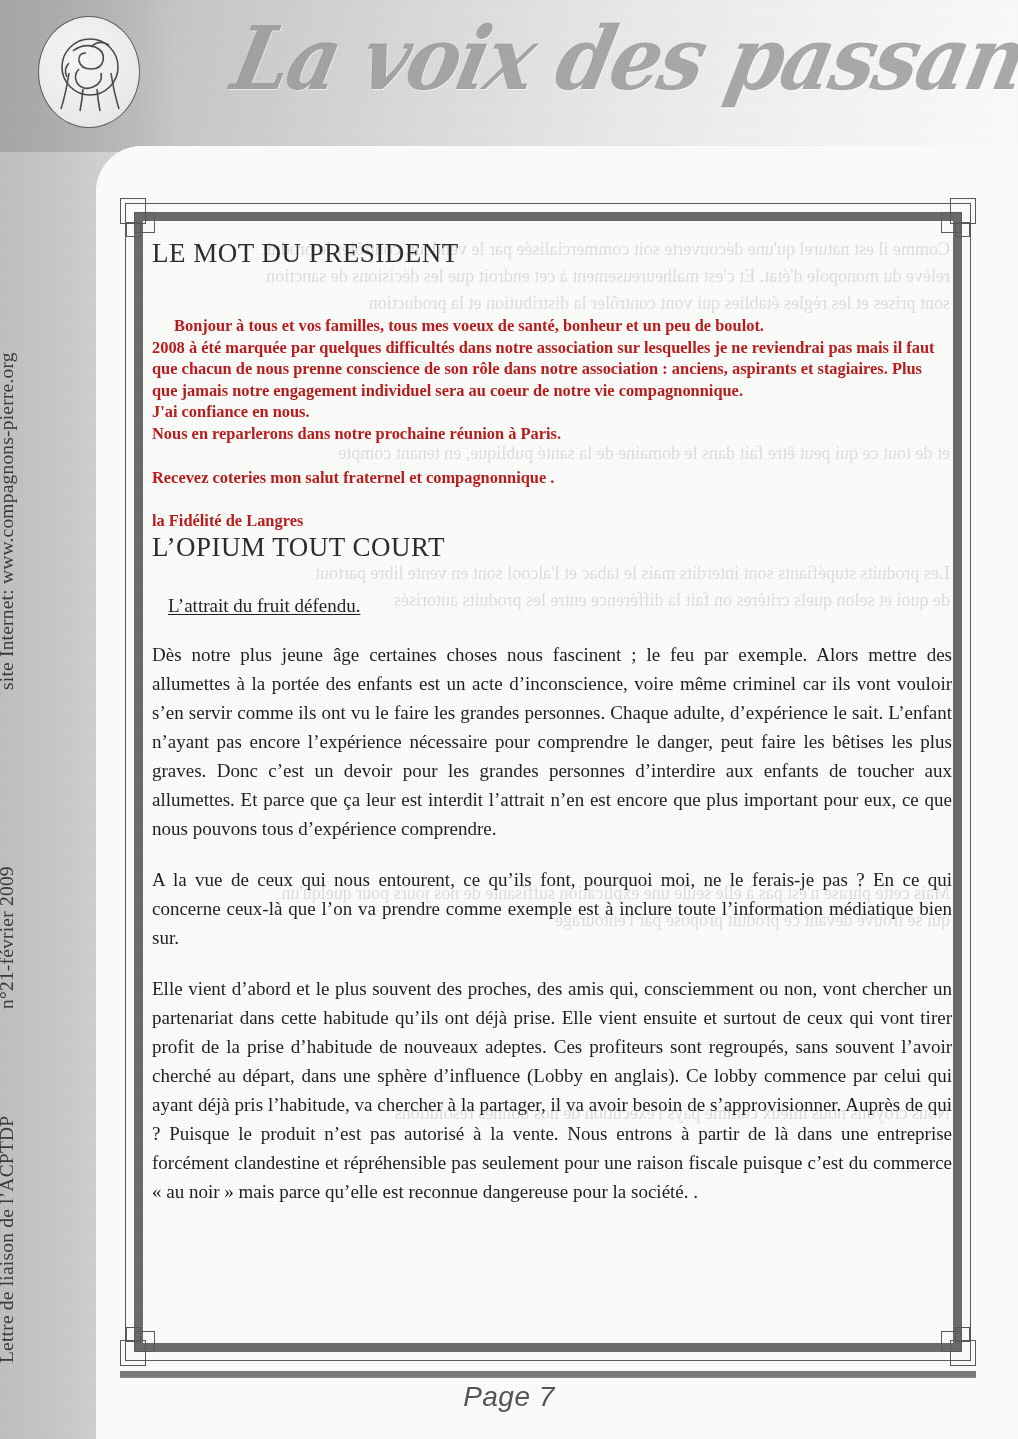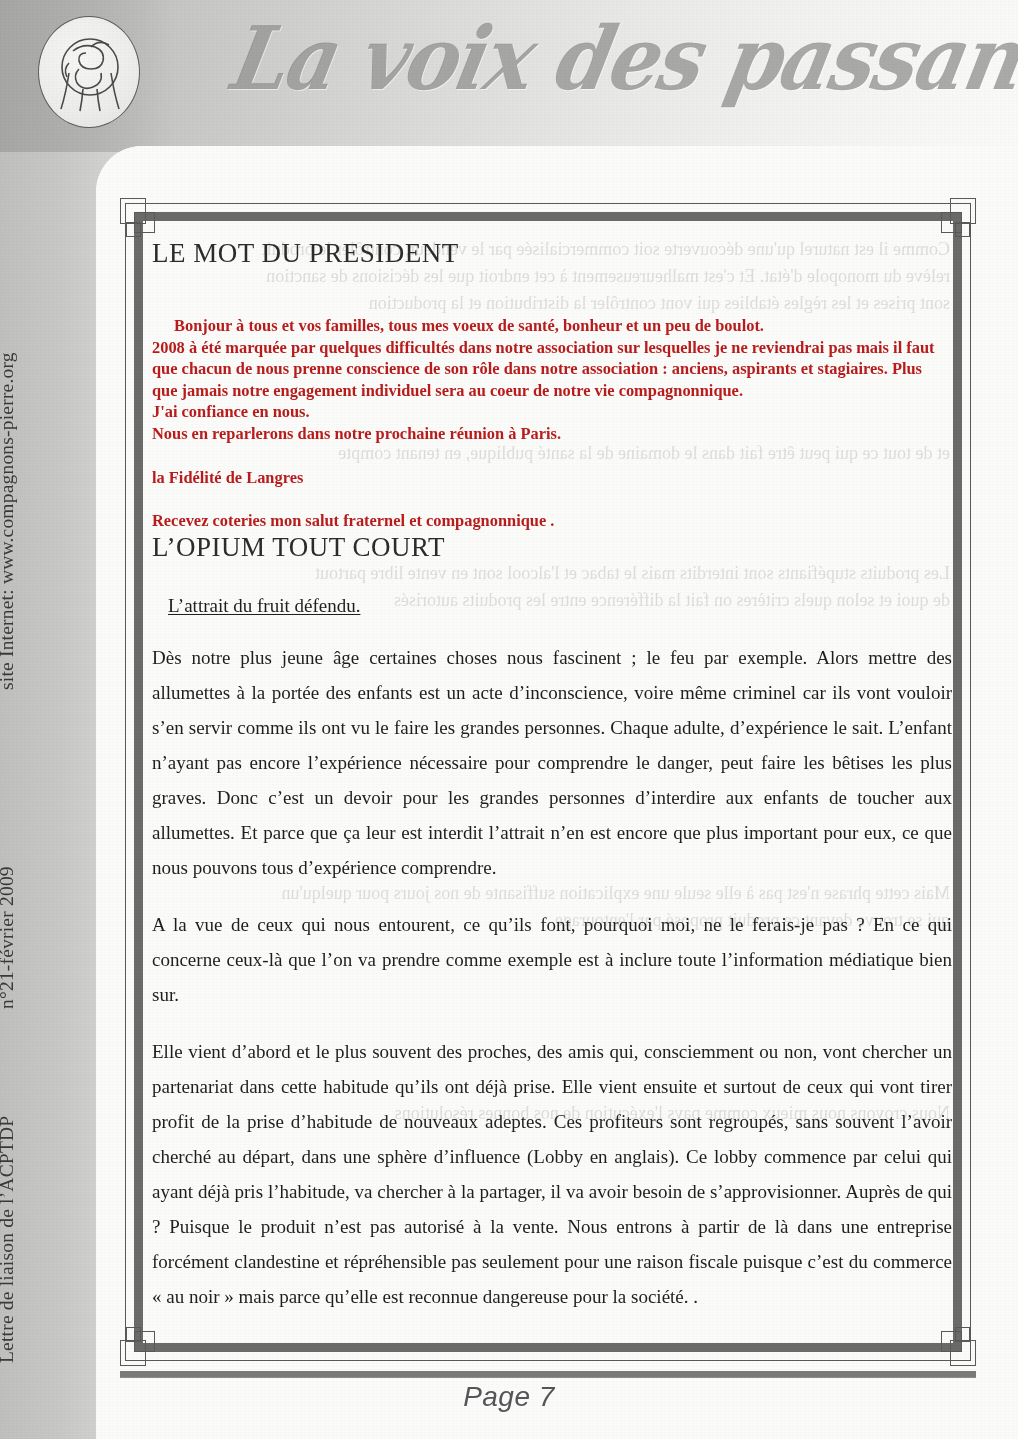--- a/index.html
+++ b/index.html
@@ -188,21 +188,21 @@
     margin: 16px;
     font-size: 19px;
     line-height: 25px;
     color: #1f1f1d;
     text-decoration: underline;
     text-underline-offset: 2px;
   }
   .body-par {
     margin: 0;
     font-size: 19px;
-    line-height: 35px;
+    line-height: 29px;
     color: #1f1f1d;
     text-align: justify;
   }
   .sp-22 { margin-top: 22px; }
   .sp-30 { margin-top: 30px; }
   .sp-10 { margin-top: 3px; }
 
   
   .footer-rule {
     position: absolute;
@@ -310,22 +310,22 @@
 
   <div class="content">
 
     <h1 class="section-title">LE MOT DU PRESIDENT</h1>
 
     <div class="pres-block">
       <p class="indent">Bonjour à tous et vos familles, tous mes voeux de santé, bonheur et un peu de boulot.</p>
       <p>2008 à été marquée par quelques difficultés dans notre association sur lesquelles je ne reviendrai pas mais il faut que chacun de nous prenne conscience de son rôle dans notre association : anciens, aspirants et stagiaires. Plus que jamais notre engagement individuel sera au coeur de notre vie compagnonnique.</p>
       <p>J'ai confiance en nous.</p>
       <p>Nous en reparlerons dans notre prochaine réunion à Paris.</p>
+      <p class="gap">Recevez coteries mon salut fraternel et compagnonnique .</p>
       <p class="gap">la Fidélité de Langres</p>
-      <p class="gap">Recevez coteries mon salut fraternel et compagnonnique .</p>
     </div>
 
     <h1 class="section-title opium-head" id="title-opium">L’OPIUM TOUT COURT</h1>
 
     <div class="sp-30">
       <p class="sub">L’attrait du fruit défendu.</p>
       <p class="body-par sp-22">Dès notre plus jeune âge certaines choses nous fascinent ; le feu par exemple. Alors mettre des allumettes à la portée des enfants est un acte d’inconscience, voire même criminel car ils vont vouloir s’en servir comme ils ont vu le faire les grandes personnes. Chaque adulte, d’expérience le sait. L’enfant n’ayant pas encore l’expérience nécessaire pour comprendre le danger, peut faire les bêtises les plus graves. Donc c’est un devoir pour les grandes personnes d’interdire aux enfants de toucher aux allumettes. Et parce que ça leur est interdit l’attrait n’en est encore que plus important pour eux, ce que nous pouvons tous d’expérience comprendre.</p>
     </div>
 
     <div class="sp-22">

